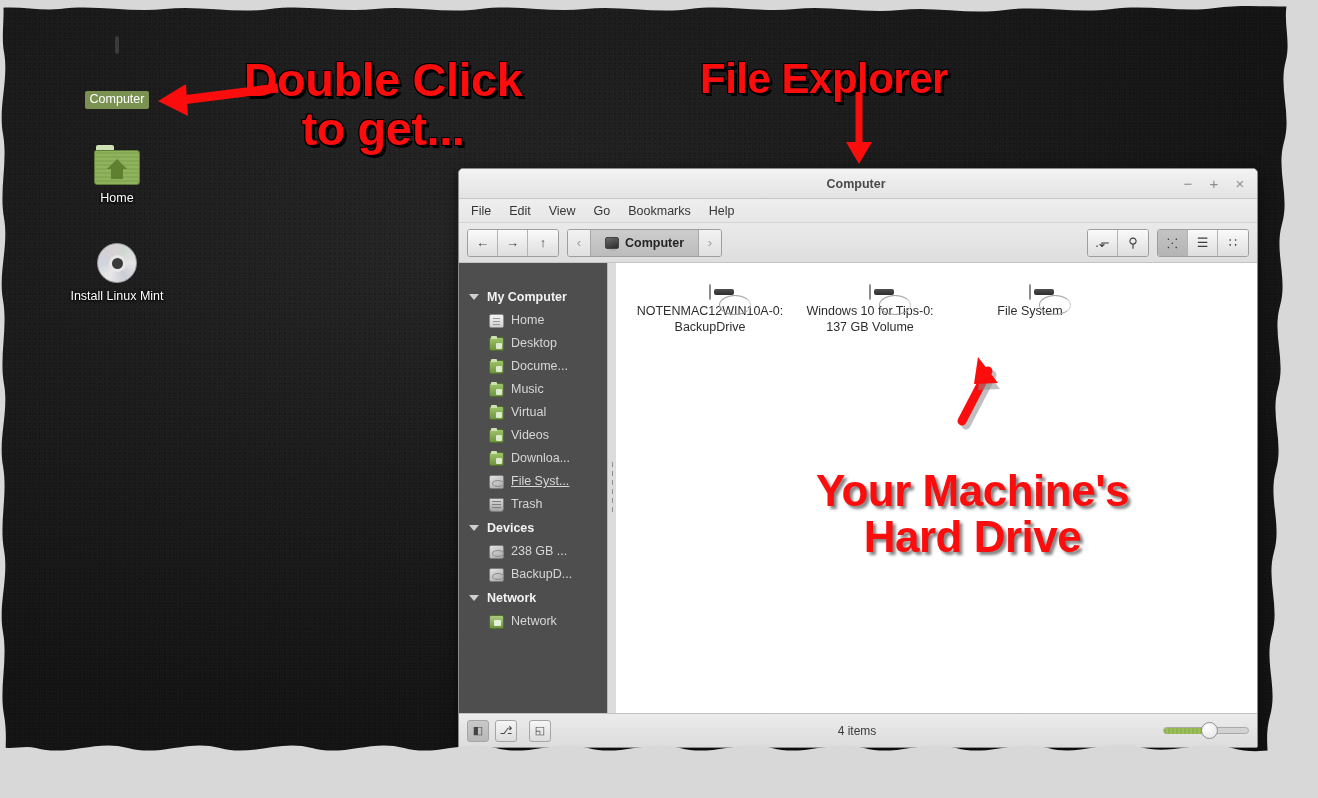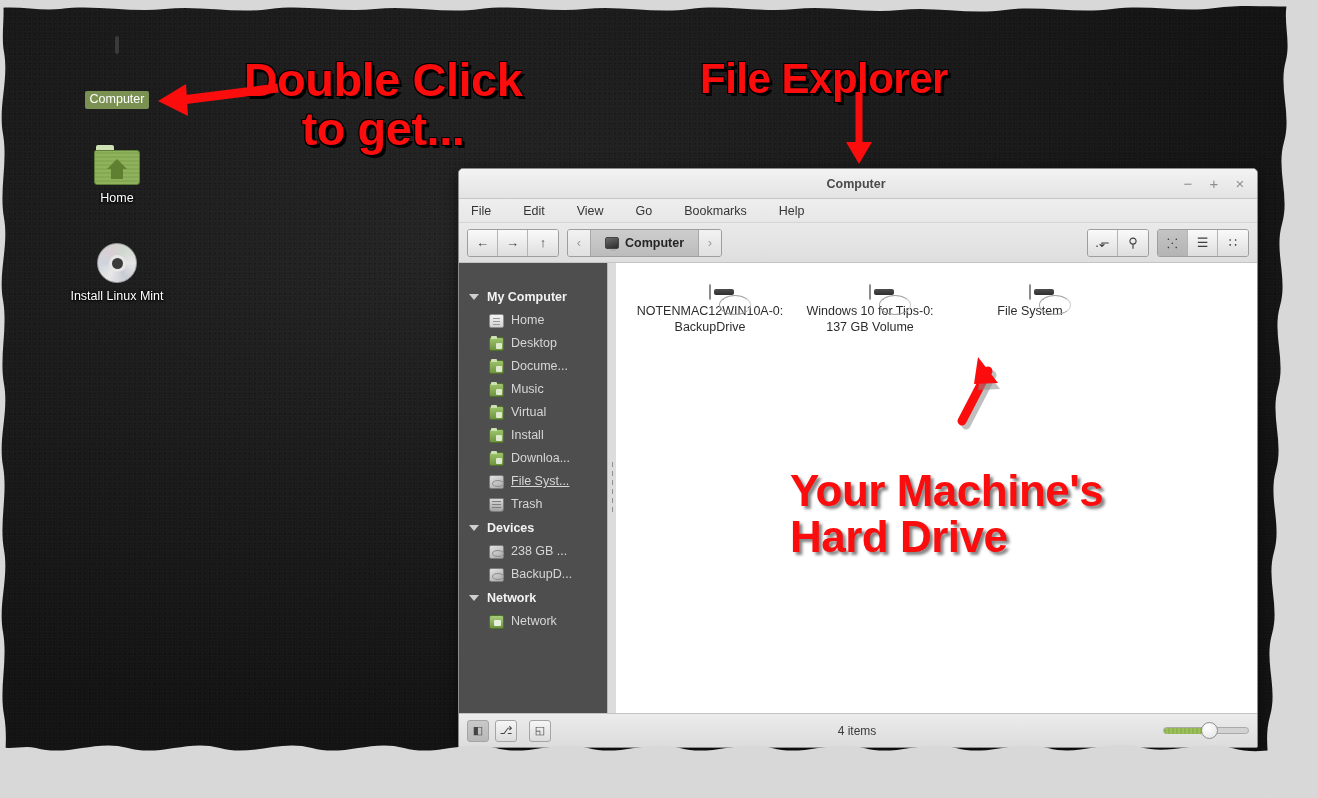--- a/index.html
+++ b/index.html
@@ -94,21 +94,21 @@
     user-select:none;
     line-height: 1.04;
     white-space: pre-line;
     margin-top: 32px;
   }
   .anno.dark { text-shadow: 3px 3px 0 #000, -1px -1px 0 #000, 1px -1px 0 #000, -1px 1px 0 #000; }
   .anno.light { text-shadow: 3px 3px 3px rgba(110,110,110,.85); }
 
   #anno-dblclick { left: 203px; top: 24px; font-size: 47px; text-align:center; width: 360px;}
   #anno-explorer { left: 700px; top: 25px; font-size: 42px; text-align: right; }
-  #anno-hdd      { left: 790px; top: 436px; font-size: 44px; width: 365px; }
+  #anno-hdd      { left: 790px; top: 436px; font-size: 44px; text-align:center; width: 365px; }
 
   svg.arrow { position:absolute; overflow:visible; pointer-events:none; }
 
   
   #fm {
     position: absolute;
     left: 458px; top: 168px;
     width: 800px; height: 580px;
     background: #ededed;
     border: 1px solid #8c8c8c;
@@ -128,21 +128,21 @@
     display:flex; align-items:center; position:relative;
     border-radius: 4px 4px 0 0;
   }
   #win-title { flex:1; text-align:center; font-weight:bold; font-size:12.5px; color:#4a4a4a; }
   .wbtn { width:26px; height:30px; display:flex; align-items:center; justify-content:center;
           color:#8e8e8e; font-size:15px; line-height:1; }
 
   
   #menubar {
     height: 24px; flex:0 0 24px; display:flex; align-items:center;
-    padding-left: 10px; gap: 28px;
+    padding-left: 10px; gap: 14px;
     background: linear-gradient(180deg,#eeeeee,#e7e7e7);
     border-bottom:1px solid #d5d5d5;
     font-size: 12.5px; color:#353535;
   }
   #menubar span { padding: 1px 2px; }
 
   
   #toolbar {
     height: 40px; flex:0 0 40px; display:flex; align-items:center;
     padding: 0 8px; gap: 8px;
@@ -372,21 +372,21 @@
         <div class="sb-item">
           <span class="ic ic-fold">
               <span class="dot"></span>
             </span>
           <span class="txt">Virtual</span>
         </div>
         <div class="sb-item">
           <span class="ic ic-fold">
               <span class="dot"></span>
             </span>
-          <span class="txt">Install</span>
+          <span class="txt">Videos</span>
         </div>
         <div class="sb-item">
           <span class="ic ic-fold">
               <span class="dot"></span>
             </span>
           <span class="txt">Downloa...</span>
         </div>
         <div class="sb-item hover">
           <span class="ic ic-disk"></span>
           <span class="txt">File Syst...</span>

